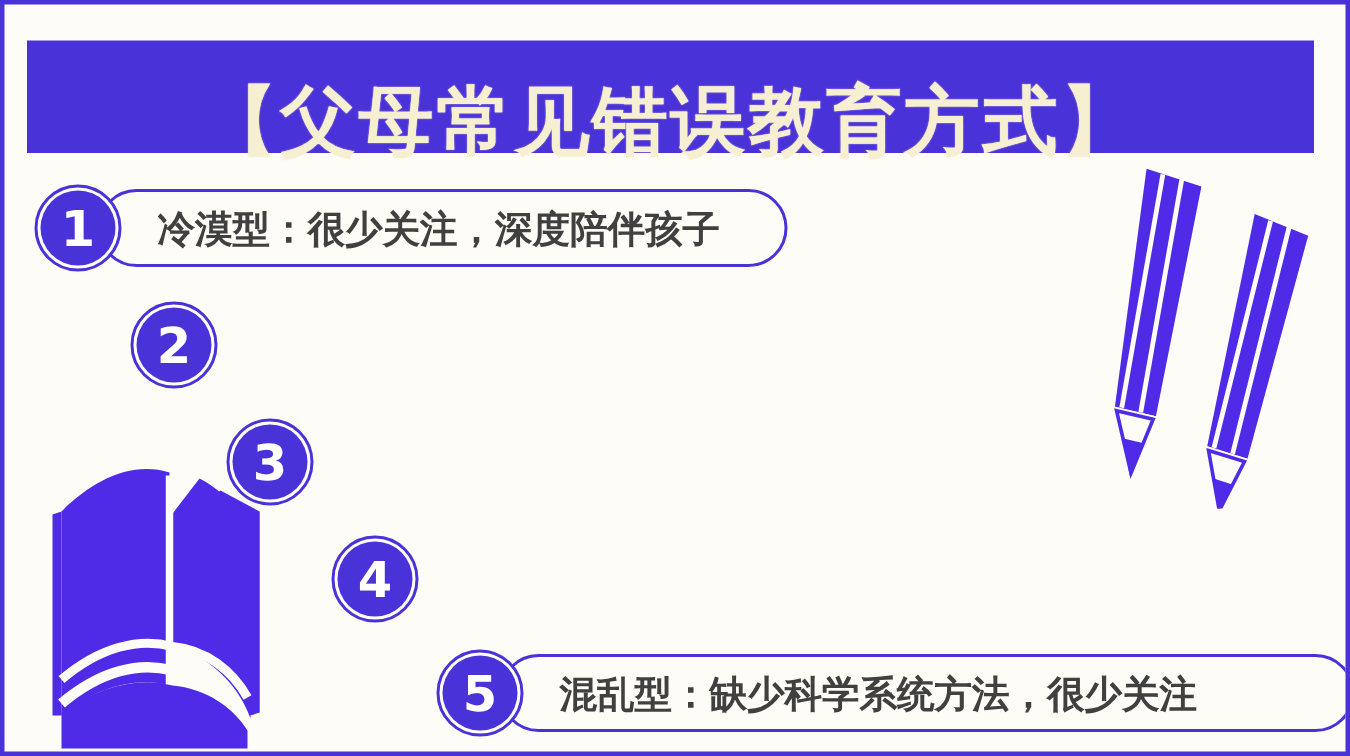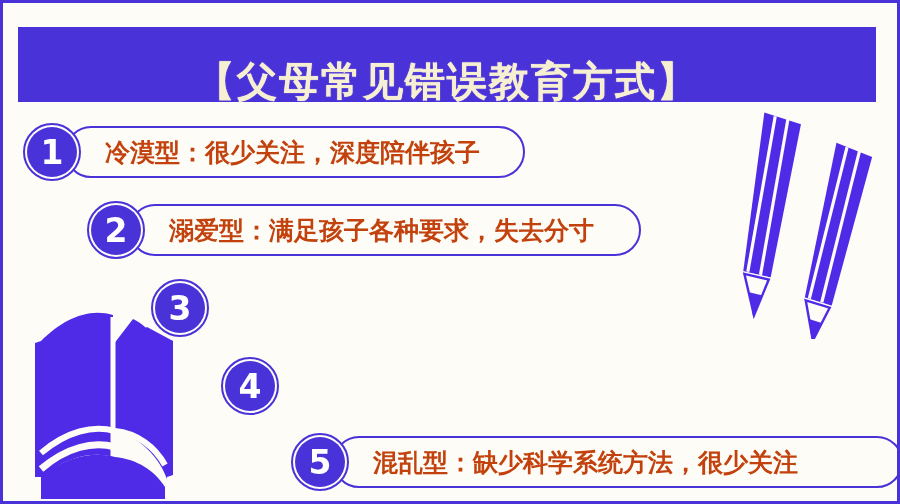--- a/index.html
+++ b/index.html
@@ -18,21 +18,21 @@
 
   
   .banner{
     position:absolute;left:15px;top:24px;width:858px;height:75px;
     background:#4a32d9;
     display:flex;align-items:center;justify-content:center;
     box-sizing:border-box;
   }
   .banner-title{
     color:#f7efd2;
-    font-size:40px;
+    font-size:50px;
     font-weight:bold;
     letter-spacing:2px;
     line-height:1;
     white-space:nowrap;
     font-family:"DejaVu Sans","Liberation Sans",sans-serif;
     text-shadow:0 0 1px #f7efd2;
     margin-top:32px;
   }
 
   
@@ -66,21 +66,21 @@
     margin-left:-16px;
     height:52px;
     border:2px solid #4a32d9;
     border-radius:26px;
     background:transparent;
     display:flex;align-items:center;
     box-sizing:border-box;
     z-index:1;
   }
   .pill-text{
-    color:#c2410c;
+    color:#404040;
     font-size:25px;
     font-weight:bold;
     white-space:nowrap;
     line-height:1;
     padding-left:38px;padding-right:26px;
     font-family:"DejaVu Sans","Liberation Sans",sans-serif;
     letter-spacing:0px;
   }
 
   
@@ -161,23 +161,20 @@
     </div>
   </div>
 
   <div class="row" id="row-2">
     <div class="badge">
       <div class="badge-ring"></div>
       <div class="badge-fill">
         <span class="badge-num">2</span>
       </div>
     </div>
-    <div class="pill">
-      <span class="pill-text">溺爱型：满足孩子各种要求，失去分寸</span>
-    </div>
   </div>
 
   <div class="row" id="row-3">
     <div class="badge">
       <div class="badge-ring"></div>
       <div class="badge-fill">
         <span class="badge-num">3</span>
       </div>
     </div>
   </div>

